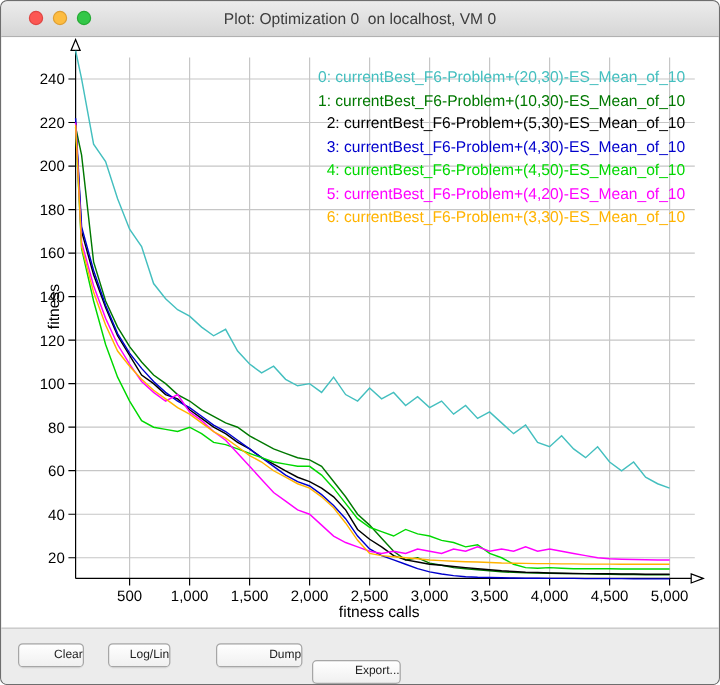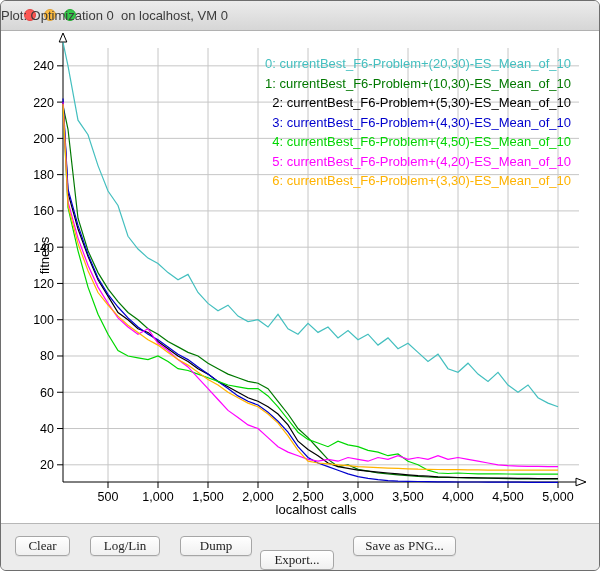--- a/index.html
+++ b/index.html
@@ -1,42 +1,42 @@
 <!DOCTYPE html>
 <html><head>
 <meta charset="utf-8">
 <style>
   html,body{margin:0;padding:0;background:#ffffff;font-family:"Liberation Sans",sans-serif;}
   .window{position:relative;width:600px;height:571px;box-sizing:border-box;border:1px solid #6e6e6e;
           border-radius:6px;overflow:hidden;background:#ececec;}
   
   .titlebar{position:relative;height:29px;border-bottom:1px solid #b1b1b1;
             background:linear-gradient(#ececec,#d6d6d6);}
-  .title{position:absolute;left:0;right:0;top:0;height:29px;line-height:29px;
+  .title{position:absolute;left:0;right:0;top:0;height:29px;line-height:29px;text-align:center;
          font-size:13px;color:#3c3c3c;white-space:pre;}
   .tl{position:absolute;top:8px;width:12px;height:12px;border-radius:50%;box-sizing:border-box;}
   .tl.close{left:23px;background:#fc5753;border:1px solid #df4744;}
   .tl.min{left:43px;background:#fdbc40;border:1px solid #de9f34;}
   .tl.max{left:63px;background:#33c748;border:1px solid #27aa35;}
   
   .panel{position:relative;height:493px;background:#ffffff;border-bottom:1px solid #b7b7b7;box-sizing:border-box;}
   #plot-svg{display:block;width:598px;height:492px;}
   .tick{font-family:"Liberation Sans",sans-serif;font-size:12.5px;fill:#000;}
   #legend{position:absolute;top:23px;right:28px;text-align:right;}
   .legend-row{height:19.5px;line-height:19.5px;font-size:13px;white-space:pre;}
   .axis-label{position:absolute;font-size:13px;color:#000;}
   #ylabel{left:25px;top:217px;transform:rotate(-90deg);transform-origin:center;}
   #xlabel{left:240px;top:471px;width:150px;text-align:center;}
   
   .buttonbar{position:relative;height:46px;background:#ececec;}
   .btn{position:absolute;top:12px;height:20px;box-sizing:border-box;border:1px solid #a6a6a6;border-radius:4px;
-       background:linear-gradient(#ffffff,#f0f0f0);font-family:Liberation Serif, serif;
-       font-size:13px;color:#222;text-align:center;line-height:18px;padding:0;cursor:default;
+       background:linear-gradient(#ffffff,#f0f0f0);font-family:Liberation Sans, sans-serif;
+       font-size:10px;color:#222;text-align:right;line-height:18px;padding:0;cursor:default;
        box-shadow:0 1px 0 rgba(0,0,0,0.06);}
-  .b1{left:14px;width:55px;} .b2{left:89px;width:70px;} .b3{left:179px;width:72px;}
+  .b1{left:14px;width:55px;} .b2{left:89px;width:52px;} .b3{left:179px;width:72px;}
   .b4{left:259px;width:74px;margin-top:14px;} .b5{left:352px;width:103px;}
 </style>
 </head>
 <body>
 
 <div class="window">
 
   <div class="titlebar">
     <span class="tl close"></span>
     <span class="tl min"></span>
@@ -127,24 +127,23 @@
     <div id="legend">
         <div class="legend-row" style="color: rgb(68, 191, 191);">0: currentBest_F6-Problem+(20,30)-ES_Mean_of_10</div>
         <div class="legend-row" style="color: rgb(0, 120, 0);">1: currentBest_F6-Problem+(10,30)-ES_Mean_of_10</div>
         <div class="legend-row" style="color: rgb(0, 0, 0);">2: currentBest_F6-Problem+(5,30)-ES_Mean_of_10</div>
         <div class="legend-row" style="color: rgb(0, 0, 204);">3: currentBest_F6-Problem+(4,30)-ES_Mean_of_10</div>
         <div class="legend-row" style="color: rgb(0, 216, 0);">4: currentBest_F6-Problem+(4,50)-ES_Mean_of_10</div>
         <div class="legend-row" style="color: rgb(255, 0, 255);">5: currentBest_F6-Problem+(4,20)-ES_Mean_of_10</div>
         <div class="legend-row" style="color: rgb(255, 179, 0);">6: currentBest_F6-Problem+(3,30)-ES_Mean_of_10</div>
       </div>
     <div id="ylabel" class="axis-label">fitness</div>
-    <div id="xlabel" class="axis-label">localhost calls</div>
+    <div id="xlabel" class="axis-label">fitness calls</div>
   </div>
 
   <div class="buttonbar">
     <button class="btn b1">Clear</button>
     <button class="btn b2">Log/Lin</button>
     <button class="btn b3">Dump</button>
     <button class="btn b4">Export...</button>
-    <button class="btn b5">Save as PNG...</button>
   </div>
 
 </div>
 
 </body></html>

